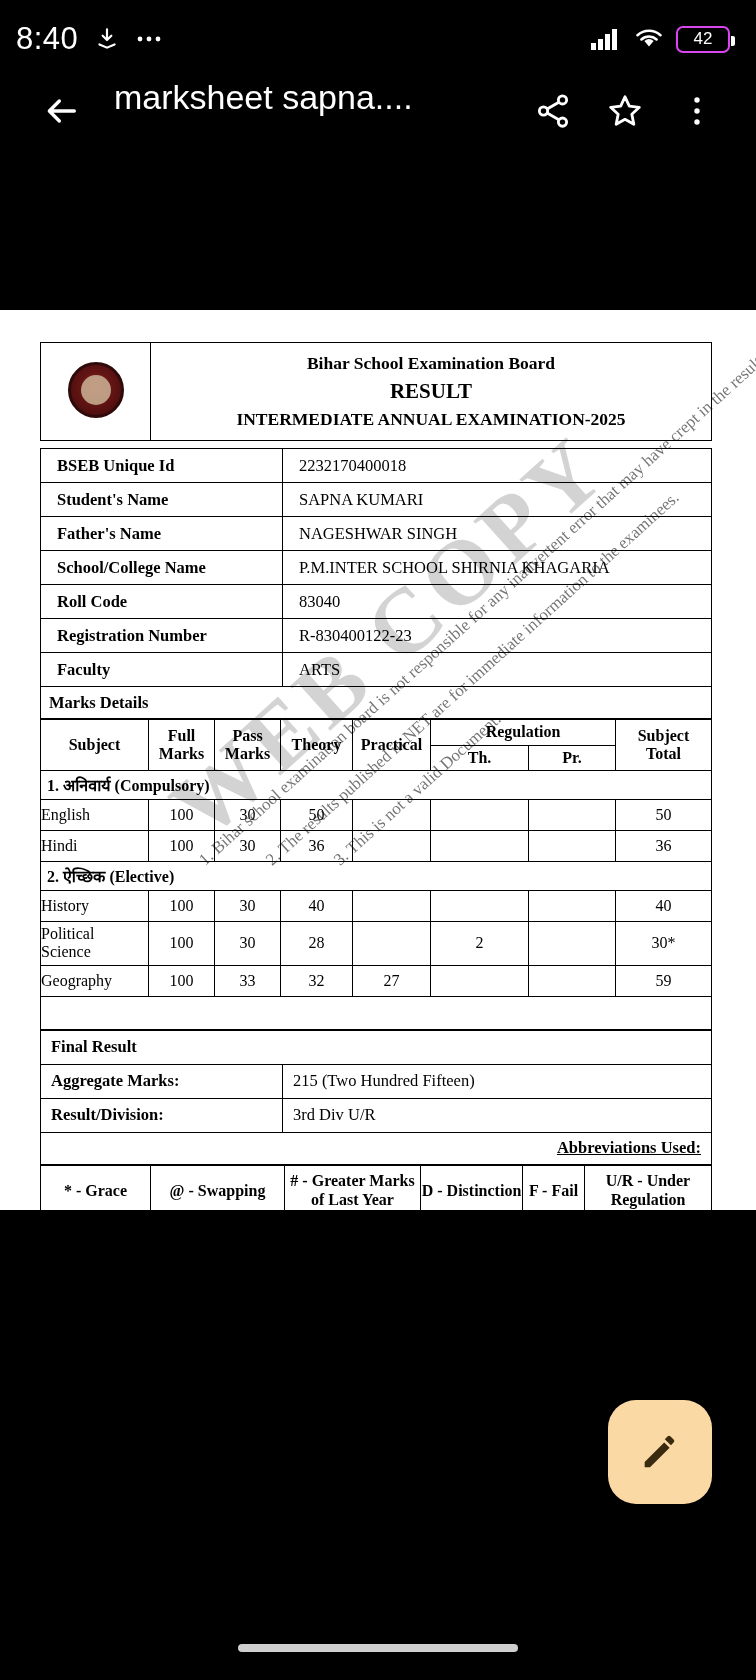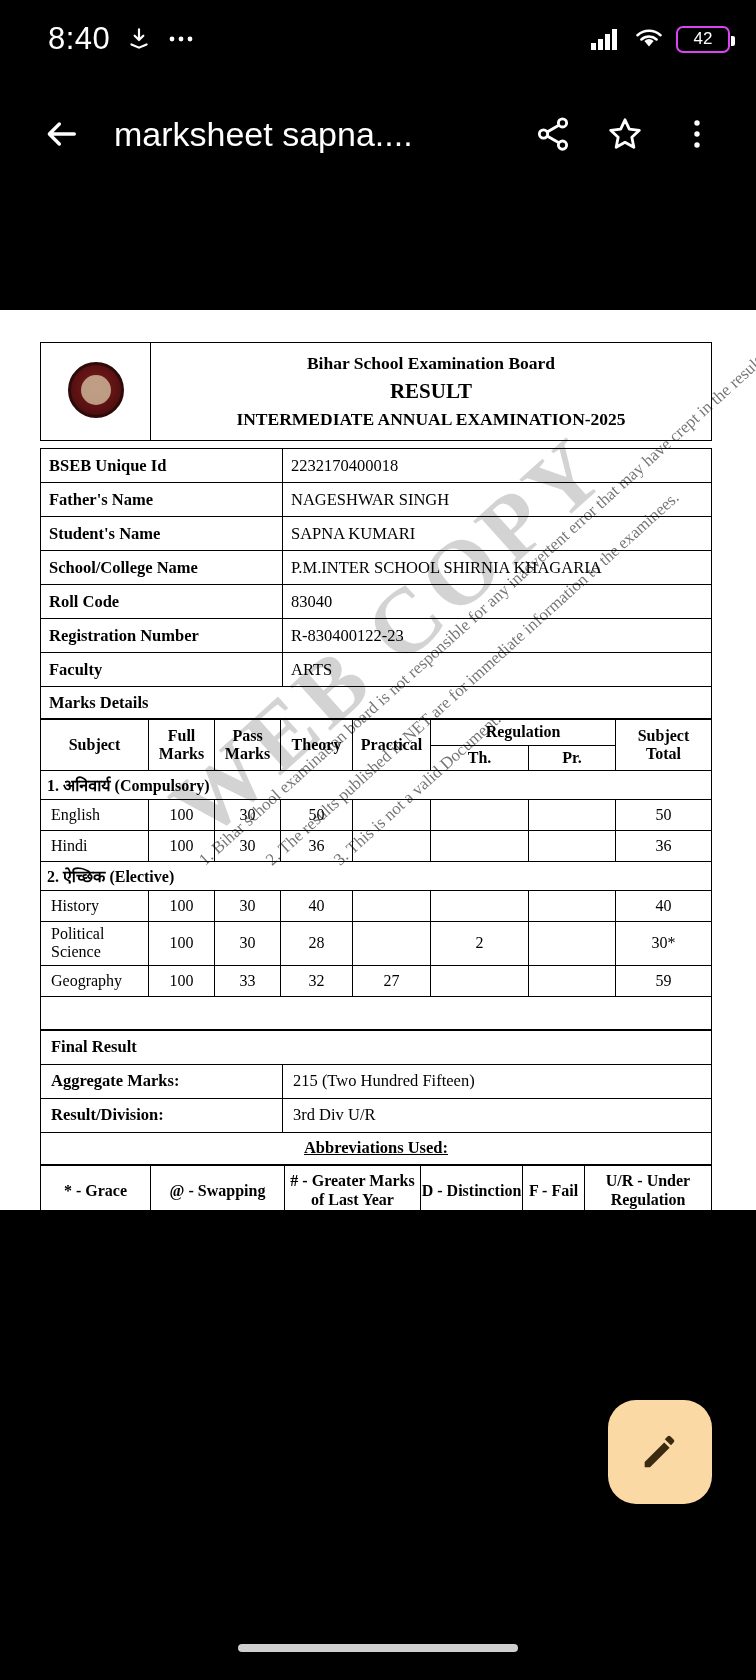--- a/index.html
+++ b/index.html
@@ -7,40 +7,40 @@
     width: 756px; height: 1680px;
     background: #000;
     font-family: "Liberation Sans", sans-serif;
     overflow: hidden;
   }
   .screen { position: relative; width: 756px; height: 1680px; background: #000; }
 
   
   .statusbar {
     height: 78px; display: flex; align-items: center;
-    justify-content: space-between; padding: 0 26px 0 48px;
+    justify-content: space-between; padding: 0 26px 0 16px;
     color: #fff;
   }
   .sb-left { display: flex; align-items: center; gap: 16px; }
   .sb-time { font-size: 31px; font-weight: 400; letter-spacing: .5px; }
   .sb-icon { display: inline-flex; align-items: center; justify-content: center; }
   .sb-right { display: flex; align-items: center; gap: 12px; }
   .batt {
     border: 2px solid #d946ef; border-radius: 7px;
     width: 54px; height: 27px; display: flex; align-items: center;
     justify-content: center; font-size: 17px; position: relative;
   }
   .batt:after {
     content: ""; position: absolute; right: -7px; top: 8px;
     width: 4px; height: 10px; background: #fff; border-radius: 0 2px 2px 0;
   }
 
   
   .appbar {
-    height: 112px; display: flex; align-items: center;
+    height: 112px; display: flex; 
     padding: 0 26px 0 28px; color: #fff; gap: 6px;
   }
   .appbar-title {
     flex: 1; font-size: 34px; font-weight: 400;
     white-space: nowrap; overflow: hidden; text-overflow: clip;
     margin-left: 14px;
   }
   .ab-btn {
     width: 66px; height: 66px; display: flex; align-items: center;
     justify-content: center; border-radius: 50%; cursor: pointer;
@@ -71,37 +71,37 @@
     transform: translate(-50%,-50%);
     width: 30px; height: 30px; border-radius: 50%;
     background: #d8c9a8; opacity: .75;
   }
   .board-cell { text-align: center; font-weight: bold; font-size: 17px; line-height: 1.45; padding: 8px 0; }
   .board-cell .l1 { font-size: 17.5px; }
   .board-cell .l2 { font-size: 21px; }
   .board-cell .l3 { font-size: 17.5px; }
 
   .info-tbl { margin-top: 7px; }
-  .info-tbl td { border: 1px solid #000; height: 34px; padding: 2px 8px; font-size: 16.5px; }
+  .info-tbl td { border: 1px solid #000; height: 34px; padding: 2px 16px; font-size: 16.5px; }
   .info-tbl td.k { width: 242px; font-weight: bold; }
   .info-tbl td.v { font-weight: normal; }
 
   .md-row td { border: 1px solid #000; height: 32px; padding: 2px 8px; font-weight: bold; font-size: 16.5px; }
 
   .marks-tbl { margin-top: 0; }
   .marks-tbl td, .marks-tbl th { border: 1px solid #000; font-size: 16px; padding: 3px 6px; }
   .marks-tbl th { font-weight: bold; text-align: center; line-height: 1.15; }
   .marks-tbl td { text-align: center; height: 31px; }
-  .marks-tbl td.subj { text-align: left; padding-left: 10px; }
+  .marks-tbl td.subj { text-align: left; padding-left: 0; }
   .grp-row td { text-align: left; font-weight: bold; padding-left: 6px; height: 29px; }
   .blank-row td { height: 33px; border: 1px solid #000; }
 
   .fin-tbl td { border: 1px solid #000; height: 34px; padding: 2px 10px; font-size: 16.5px; }
   .fin-tbl td.k { width: 242px; font-weight: bold; }
-  .abbr-head td { border: 1px solid #000; text-align: center; font-weight: bold; height: 32px; font-size: 16.5px; text-decoration: underline; }
+  .abbr-head td { border: 1px solid #000; text-align: right; font-weight: bold; height: 32px; font-size: 16.5px; text-decoration: underline; }
   .abbr-tbl td { border: 1px solid #000; text-align: center; font-weight: bold; font-size: 16px; height: 50px; line-height: 1.2; }
 
   
   .wm {
     position: absolute; pointer-events: none; user-select: none;
     color: #000; opacity: .20; white-space: nowrap;
     font-family: "Liberation Serif", serif;
   }
   .wm-big {
     left: 150px; top: 470px;
@@ -215,26 +215,26 @@
       </tbody>
         </table>
 
       <table class="info-tbl">
         <tbody>
             <tr>
           <td class="k">BSEB Unique Id</td>
           <td class="v">2232170400018</td>
         </tr>
         <tr>
+          <td class="k">Student's Name</td>
+          <td class="v">SAPNA KUMARI</td>
+        </tr>
+        <tr>
           <td class="k">Father's Name</td>
           <td class="v">NAGESHWAR SINGH</td>
-        </tr>
-        <tr>
-          <td class="k">Student's Name</td>
-          <td class="v">SAPNA KUMARI</td>
         </tr>
         <tr>
           <td class="k">School/College Name</td>
           <td class="v">P.M.INTER SCHOOL SHIRNIA KHAGARIA</td>
         </tr>
         <tr>
           <td class="k">Roll Code</td>
           <td class="v">83040</td>
         </tr>
         <tr>

